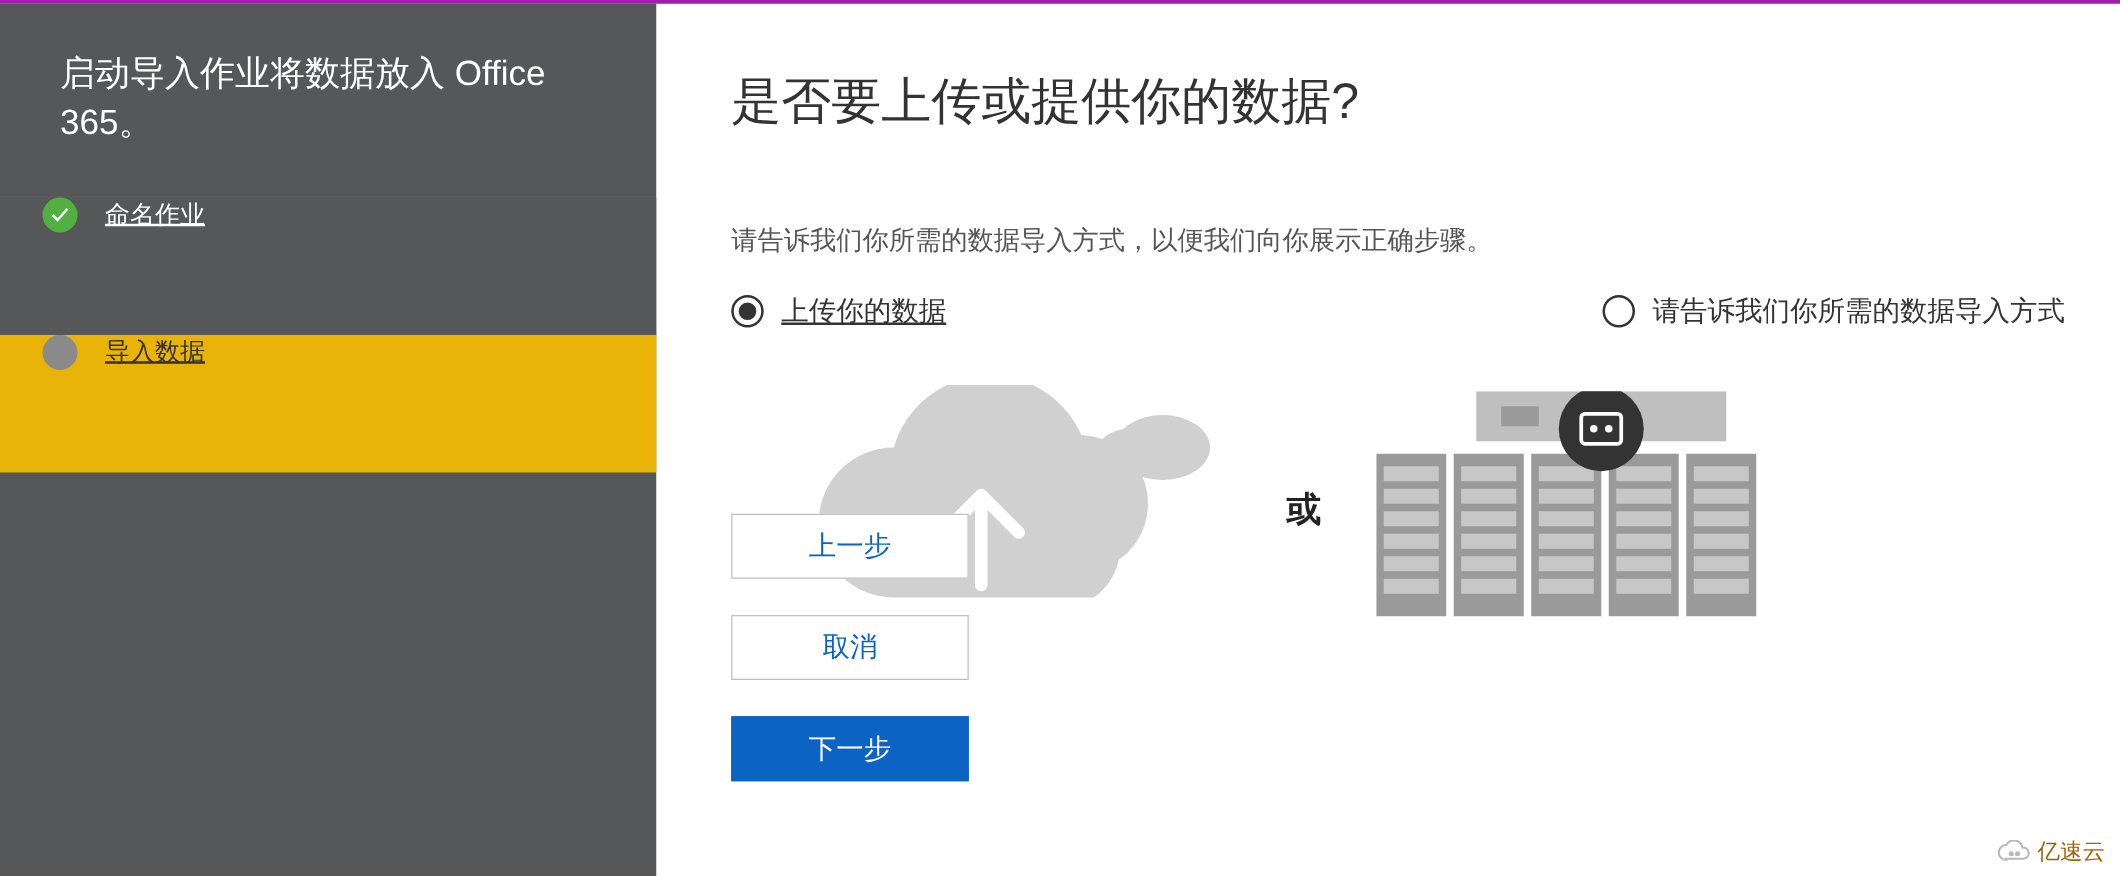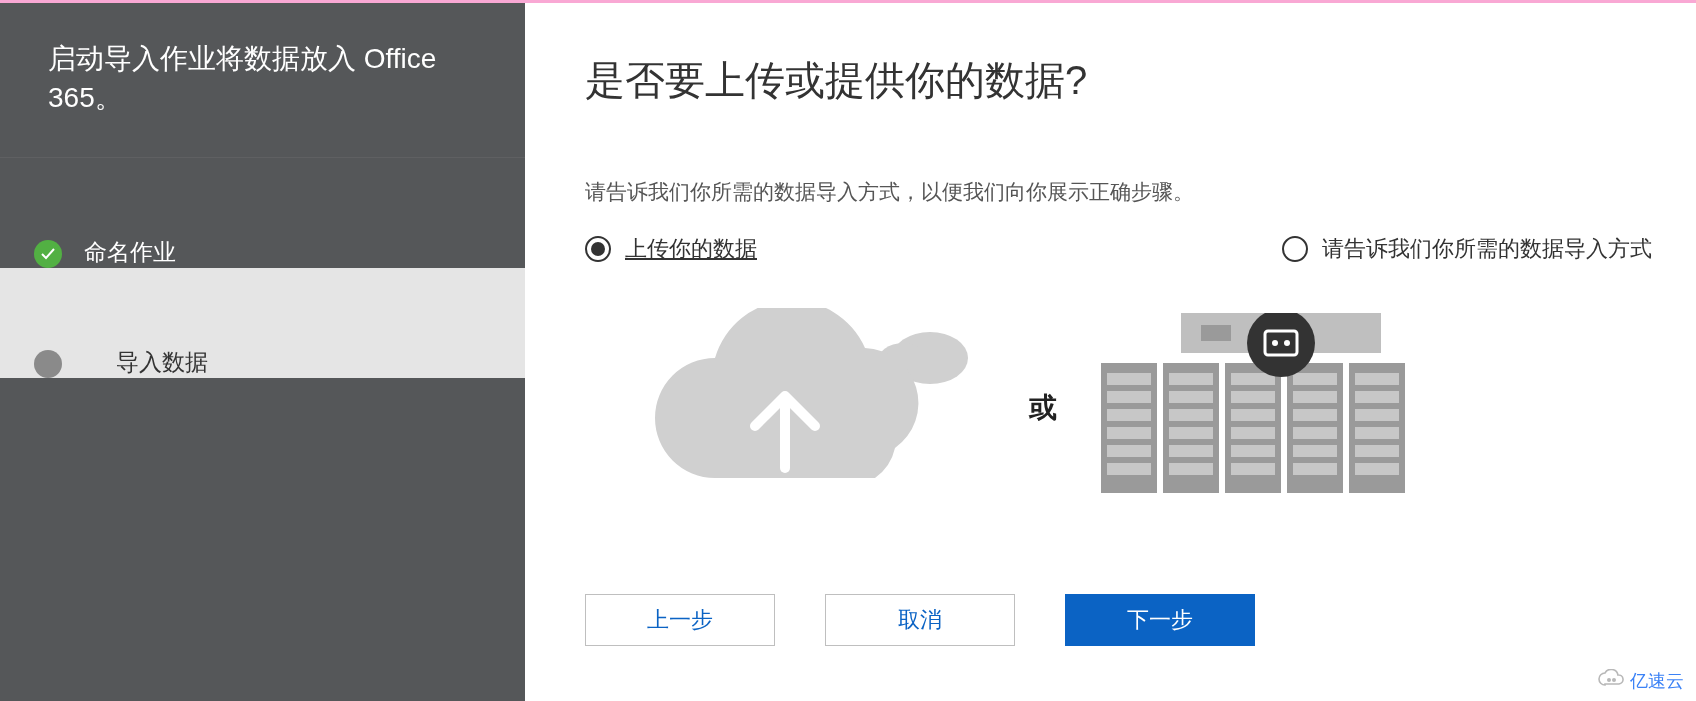--- a/index.html
+++ b/index.html
@@ -1,52 +1,52 @@
 <!DOCTYPE html>
 <html><head>
 <meta charset="utf-8">
 <style>
   * { box-sizing: border-box; margin: 0; padding: 0; }
   html, body { width: 1696px; height: 701px; font-family: "Segoe UI", "Microsoft YaHei", sans-serif; background: #fff; color: #333; overflow: hidden; }
-  .frame { width: 1696px; height: 701px; border-top: 3px solid #f9a8d4; display: flex; position: relative; }
+  .frame { width: 1696px; height: 701px; border-top: 3px solid #a21caf; display: flex; position: relative; }
 
   
   .sidebar { width: 525px; background: #555759; display: flex; flex-direction: column; }
   .sidebar-header { padding: 36px 48px 40px 48px; color: #fff; font-size: 28px; font-weight: 300; line-height: 1.4; border-bottom: 1px solid rgba(255,255,255,0.06); }
-  .step { display: flex; align-items: flex-end; height: 110px; padding: 0 34px; font-size: 23px; }
+  .step { display: flex; align-items: flex-start; height: 110px; padding: 0 34px; font-size: 20px; text-decoration: underline; }
   .step .bullet { width: 28px; height: 28px; border-radius: 50%; margin-right: 22px; flex: 0 0 28px; display:flex; align-items:center; justify-content:center; }
   .step.done { background: #555759; color: #fff; }
   .step.done .bullet { background: #52b043; }
   .step.done .bullet svg { width: 16px; height: 16px; stroke:#fff; stroke-width:2; fill:none; }
-  .step.active { background: #e5e5e5; color: #333; gap: 32px; }
+  .step.active { background: #eab308; color: #333; }
   .step.active .bullet { background: #8a8a8a; }
 
   
   .main { flex: 1; position: relative; padding: 50px 44px 0 60px; }
   .main-title { font-size: 40px; font-weight: 300; color: #333; }
   .main-sub { font-size: 21px; color: #555; margin-top: 70px; }
 
   .options { display: flex; margin-top: 28px; }
   .opt { display: flex; align-items: center; font-size: 22px; color: #333; }
   .opt.left { flex: 0 0 auto; text-decoration: underline; }
   .opt.right { margin-left: auto; }
   .radio { width: 26px; height: 26px; border: 2px solid #333; border-radius: 50%; margin-right: 14px; display:flex; align-items:center; justify-content:center; flex:0 0 26px; }
   .radio.checked::after { content:""; width: 14px; height: 14px; background:#333; border-radius:50%; }
 
   .illus-row { display:flex; align-items:center; margin-top: 44px; padding-left: 40px; }
   .illus-col { display:flex; align-items:center; justify-content:center; }
   .or-text { font-size: 28px; font-weight: 700; color:#222; margin: 0 44px; }
 
   
-  .button-row { position:absolute; left: 60px; right: 0; bottom: 55px; display:flex; gap: 50px; }
+  .button-row { position:absolute; left: 60px; right: 0; bottom: 76px; display:flex; gap: 29px; flex-direction: column; }
   .btn { width: 190px; height: 52px; display:flex; align-items:center; justify-content:center; font-size: 22px; cursor:pointer; }
   .btn.secondary { background:#fff; color:#0b63c4; border:1px solid #bfbfbf; }
   .btn.primary { background:#0b63c4; color:#fff; border:1px solid #0b63c4; }
 
-  .watermark { position:absolute; right:12px; bottom:8px; display:flex; color:#3b82f6; font-size:18px; }
+  .watermark { position:absolute; right:12px; bottom:8px; display:flex; align-items:center; color:#a16207; font-size:18px; }
   .watermark svg { margin-right:6px; }
 </style>
 </head>
 <body>
 
 <div class="frame">
 
   <div class="sidebar">
     <div class="sidebar-header">启动导入作业将数据放入 Office 365。</div>
 

